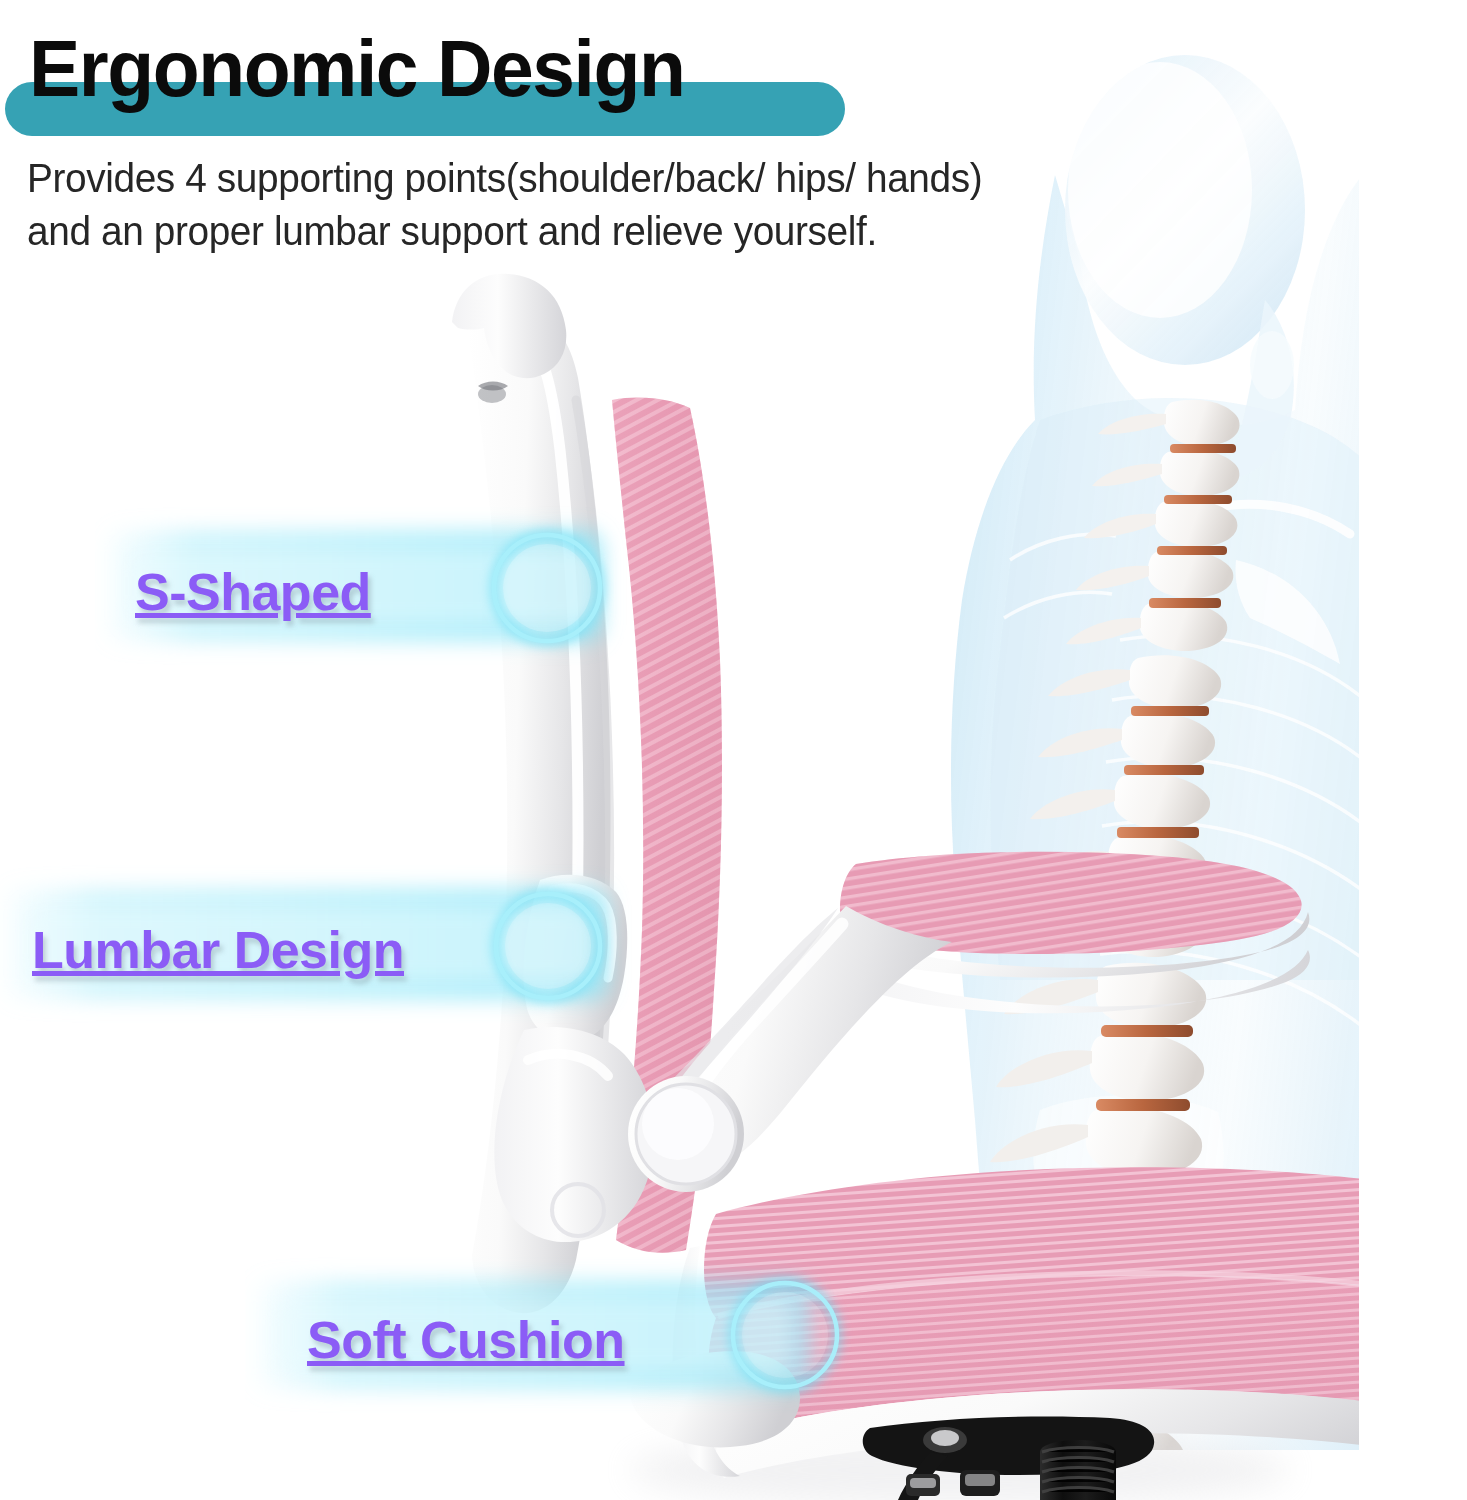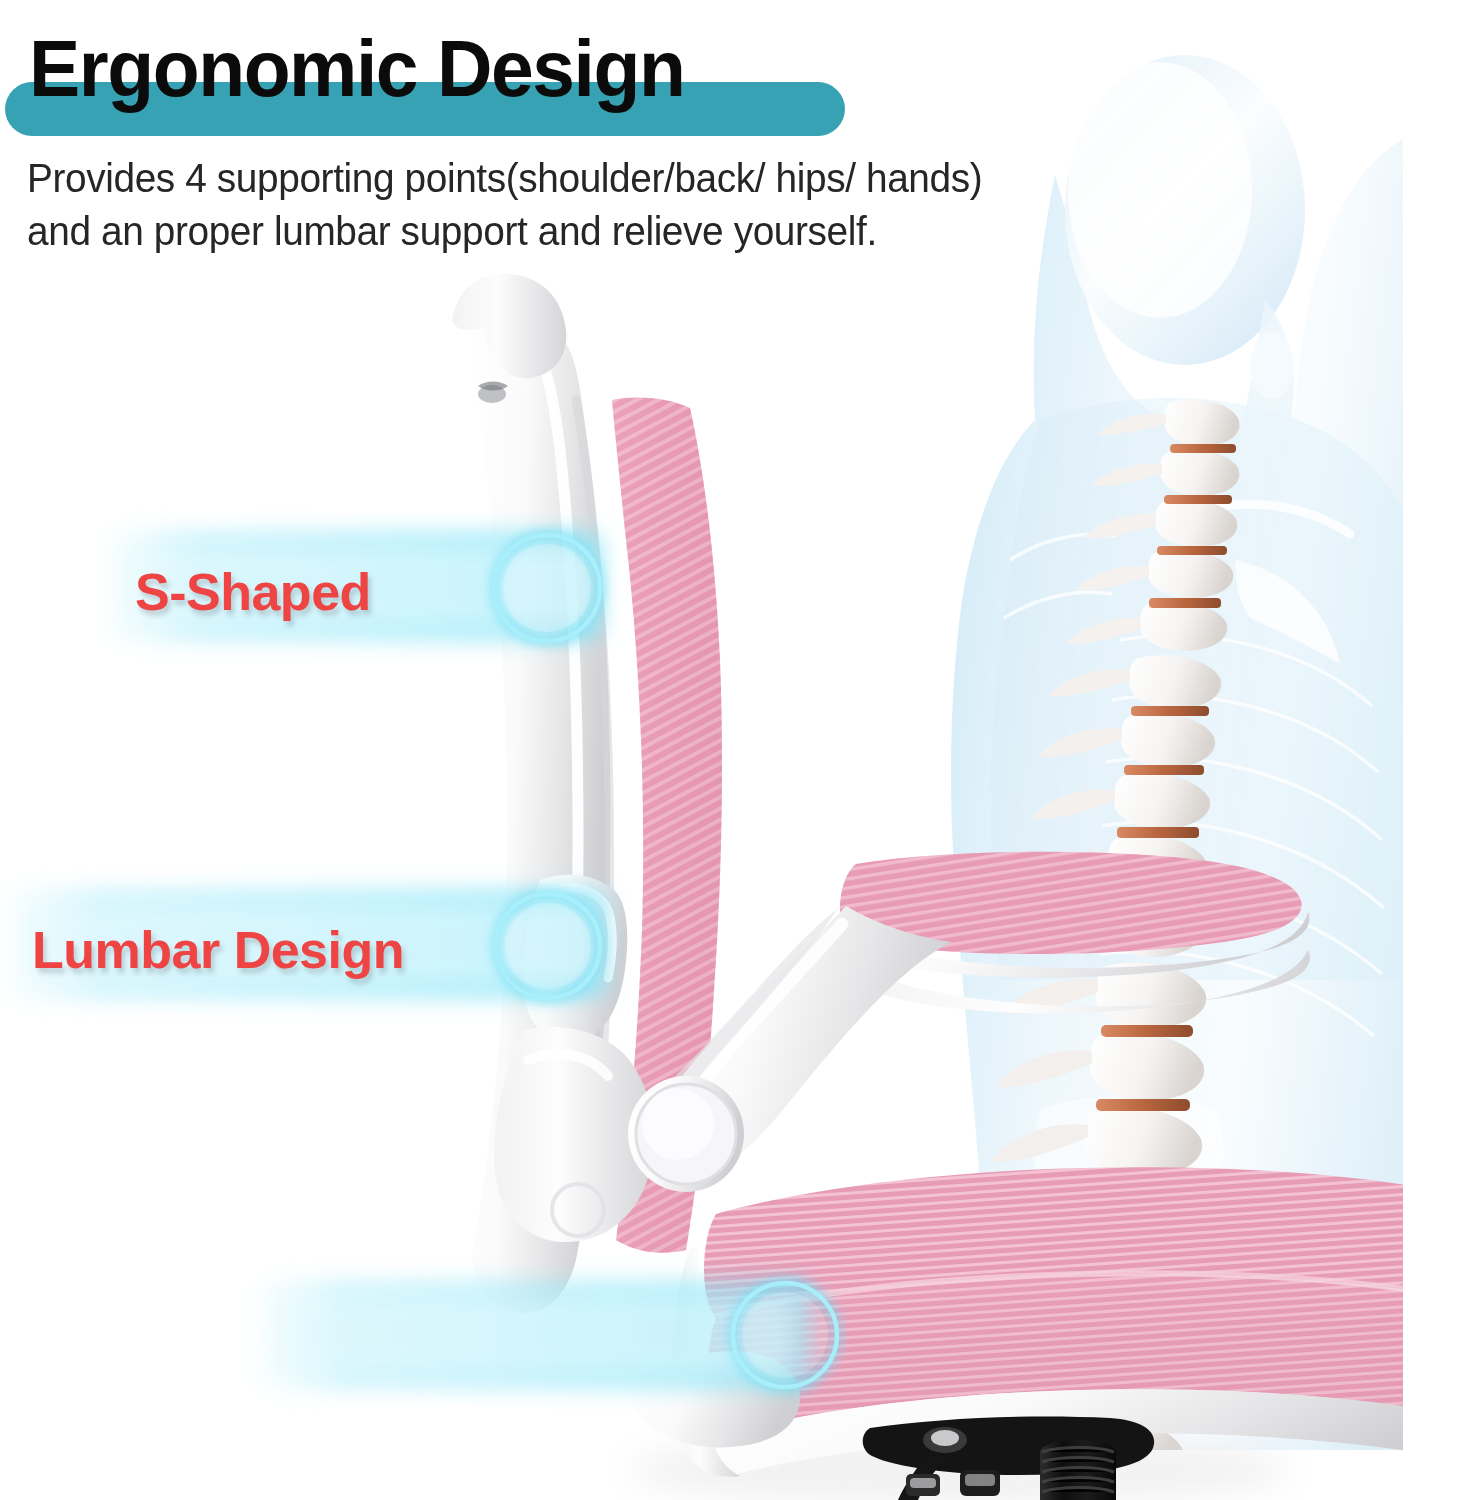--- a/index.html
+++ b/index.html
@@ -9,21 +9,20 @@
   }
   body {
     font-family: "Liberation Sans", sans-serif;
   }
   #stage {
     position: relative;
     width: 1359px;
     height: 1500px;
     overflow: hidden;
     background: #ffffff;
-    padding-left: 44px;
   }
 
   
   #header-block {
     position: absolute;
     left: 0; top: 0;
     width: 1300px;
     height: 290px;
     z-index: 40;
   }
@@ -87,25 +86,26 @@
     left: 0; top: 0;
     width: 100%;
     height: 100%;
   }
   .callout-label {
     position: absolute;
     font-family: "Liberation Sans", sans-serif;
     font-weight: bold;
     font-size: 52px;
     line-height: 60px;
-    color: #ef4444;
+    color: #8b5cf6;
     white-space: nowrap;
     letter-spacing: -0.5px;
     text-shadow: 3px 5px 5px rgba(120,140,150,0.38);
     z-index: 3;
+    text-decoration: underline;
   }
 
   #callout-s-shaped { left: 95px;  top: 500px;  width: 580px; height: 190px; }
   #callout-s-shaped .callout-label { left: 40px; top: 62px; }
 
   #callout-lumbar   { left: 0px;   top: 858px;  width: 680px; height: 190px; }
   #callout-lumbar .callout-label   { left: 32px; top: 62px; }
 
   #callout-cushion  { left: 245px; top: 1248px; width: 660px; height: 190px; }
   #callout-cushion .callout-label  { left: 62px; top: 62px; }
@@ -521,15 +521,16 @@
         <filter id="ring3" x="-60%" y="-60%" width="220%" height="220%">
           <feGaussianBlur stdDeviation="5"></feGaussianBlur>
         </filter>
       </defs>
       <rect x="6" y="32" width="560" height="110" rx="18" fill="url(#gb3)" filter="url(#gbl3)"></rect>
       <rect x="28" y="50" width="520" height="74" rx="14" fill="#E6FAFE" opacity="0.45" filter="url(#gbl3)"></rect>
       <circle cx="540" cy="87" r="52" fill="none" stroke="#6FE0F5" stroke-width="11" opacity="0.55" filter="url(#ring3)"></circle>
       <circle cx="540" cy="87" r="52" fill="none" stroke="#A9EFFB" stroke-width="4.5" opacity="0.95"></circle>
       <circle cx="540" cy="87" r="43" fill="#FFFFFF" opacity="0.16"></circle>
     </svg>
+    <div class="callout-label">Soft Cushion</div>
   </div>
 
 </div>
 
 </body></html>

